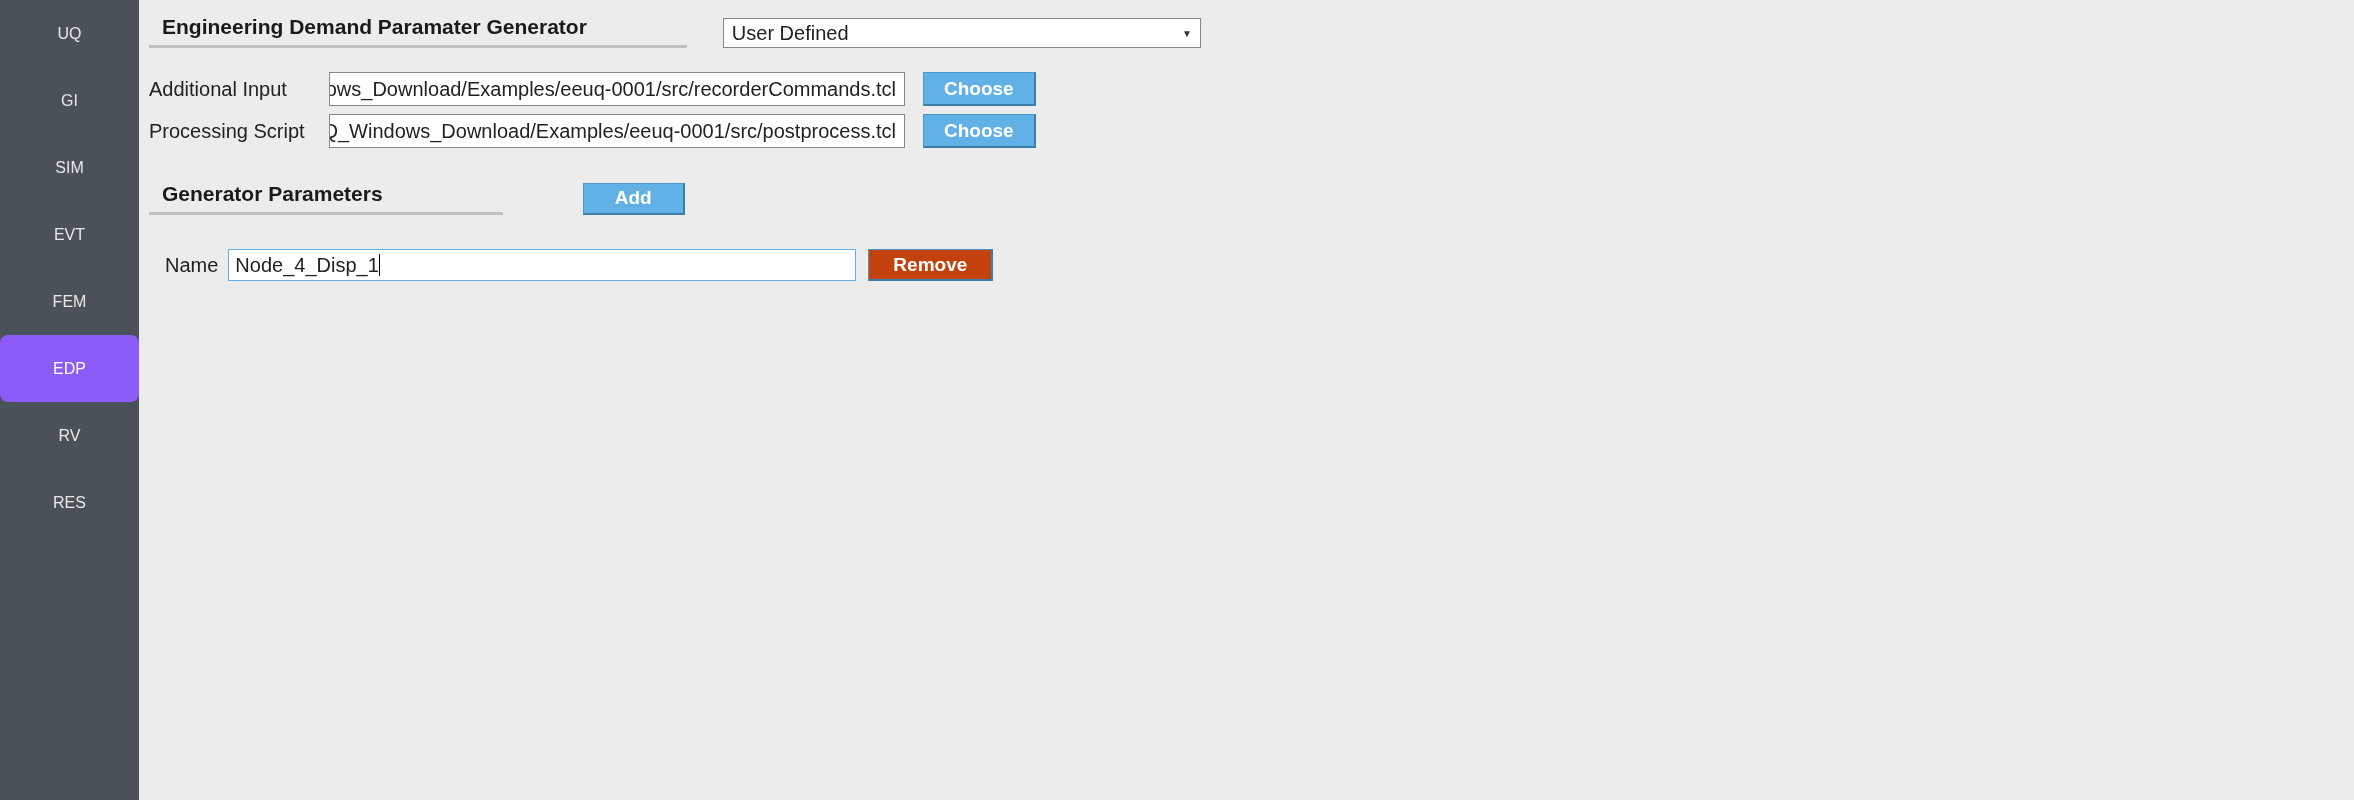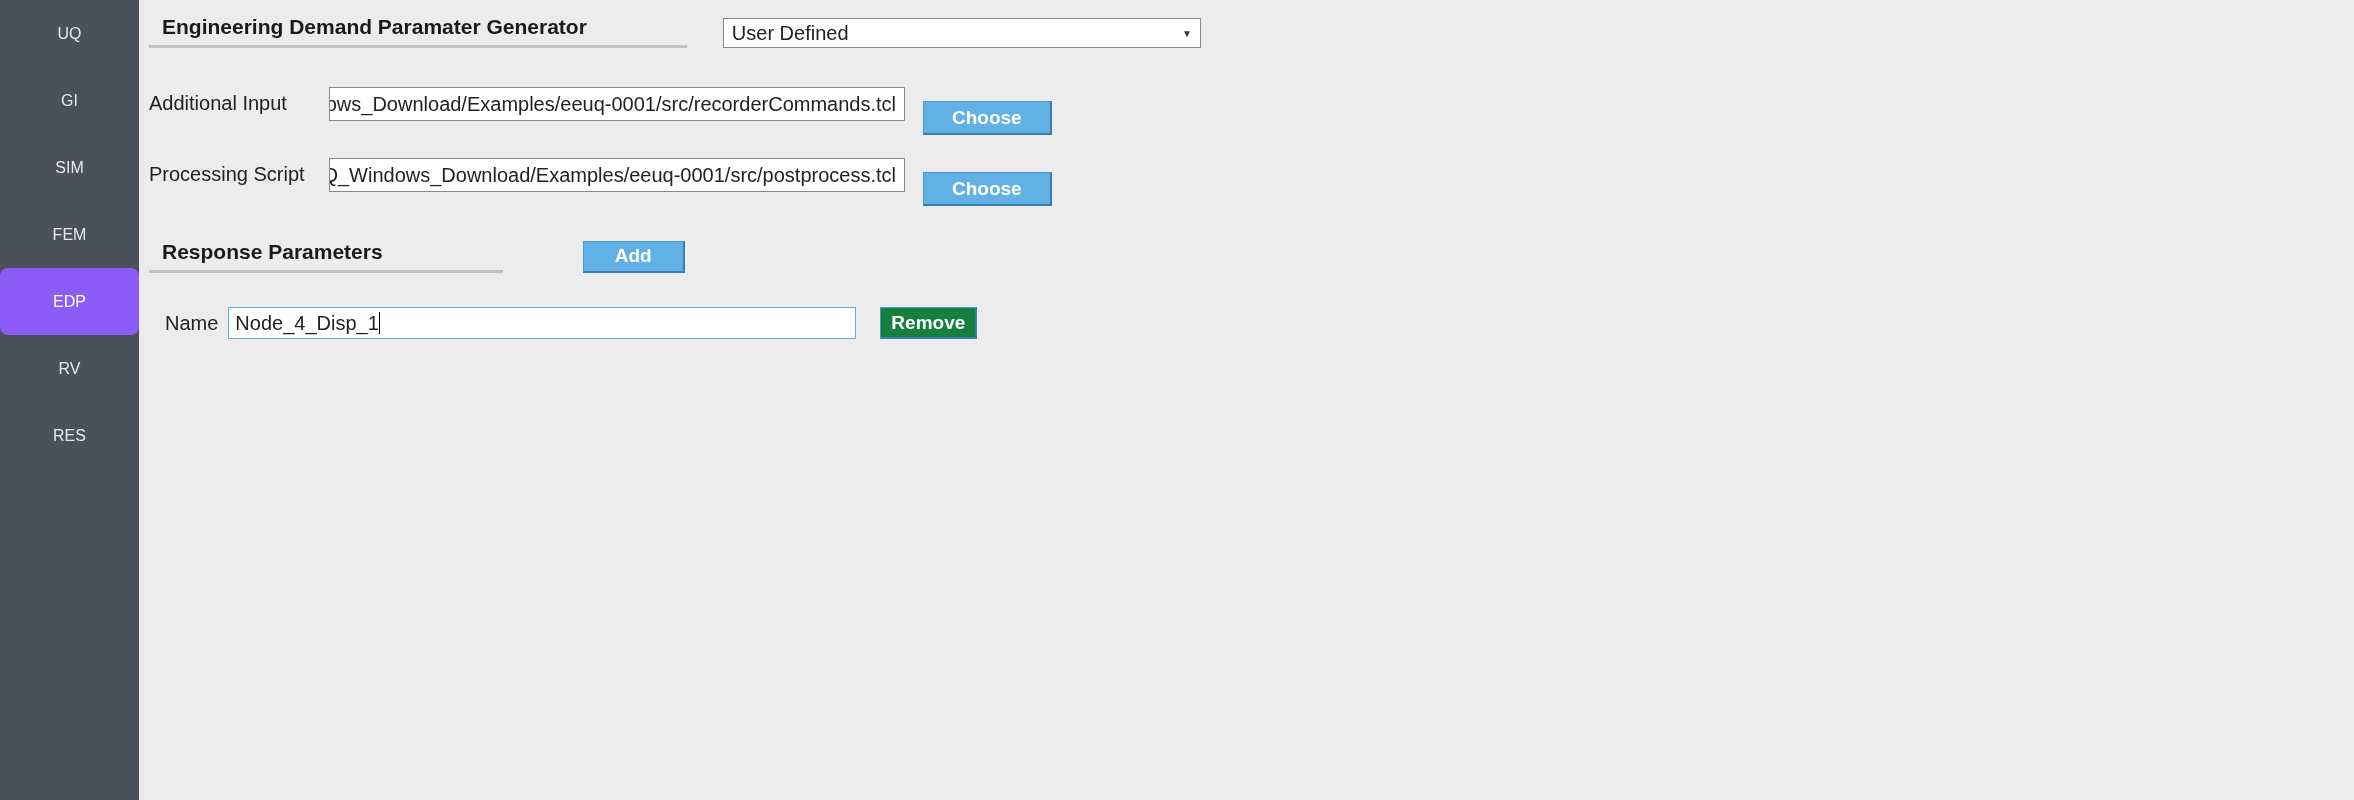--- a/index.html
+++ b/index.html
@@ -114,27 +114,26 @@
     unicode-bidi: bidi-override;
   }
   .btn-blue {
     background: #62b1e6;
     color: #fff;
     border: 1px solid #4a97cc;
     border-bottom: 2px solid #3d7ea8;
     border-right: 2px solid #3d7ea8;
     font-size: 19px;
     font-weight: 700;
-    padding: 5px 28px;
+    padding: 5px 20px;
     cursor: pointer;
     margin-left: 18px;
     height: 34px;
     min-width: 78px;
     text-align: right;
-    margin-top: 29px;
   }
   .response-header {
     display: flex;
     align-items: center;
     margin-top: 34px;
     margin-bottom: 34px;
     gap: 80px;
     padding-left: 0;
   }
   .response-title {
@@ -183,47 +182,50 @@
     display: inline-block;
     width: 1px;
     height: 22px;
     background: #000;
     vertical-align: middle;
     margin-left: 0;
     position: relative;
     top: -2px;
   }
   .remove-btn {
-    background: #15803d;
+    background: #c2410c;
     color: #fff;
     border: 1px solid #4a97cc;
     border-bottom: 2px solid #3d7ea8;
     border-right: 2px solid #3d7ea8;
     font-size: 19px;
     font-weight: 700;
-    padding: 4px 10px;
-    cursor: pointer;
-    margin-left: 24px;
+    padding: 4px 24px;
+    cursor: pointer;
+    margin-left: 12px;
     height: 32px;
   }
 </style>
 </head>
 <body>
 
 <div class="app">
 
   <div class="sidebar">
     <div class="sidebar-item">
         <span>UQ</span>
       </div>
     <div class="sidebar-item">
         <span>GI</span>
       </div>
     <div class="sidebar-item">
         <span>SIM</span>
+      </div>
+    <div class="sidebar-item">
+        <span>EVT</span>
       </div>
     <div class="sidebar-item">
         <span>FEM</span>
       </div>
     <div class="sidebar-item active">
         <span>EDP</span>
       </div>
     <div class="sidebar-item">
         <span>RV</span>
       </div>
@@ -248,21 +250,21 @@
       <button class="btn-blue">Choose</button>
     </div>
 
     <div class="input-row">
       <div class="input-label">Processing Script</div>
       <div class="text-input rtl-clip"><span>nload/EE-UQ_Windows_Download/Examples/eeuq-0001/src/postprocess.tcl</span></div>
       <button class="btn-blue">Choose</button>
     </div>
 
     <div class="response-header">
-      <div class="response-title">Response Parameters</div>
+      <div class="response-title">Generator Parameters</div>
       <button class="add-btn">Add</button>
     </div>
 
     <div class="param-row">
       <div class="param-label">Name</div>
       <div class="param-input">
         <span>Node_4_Disp_1</span><span class="cursor-bar"></span>
       </div>
       <button class="remove-btn">Remove</button>
     </div>

